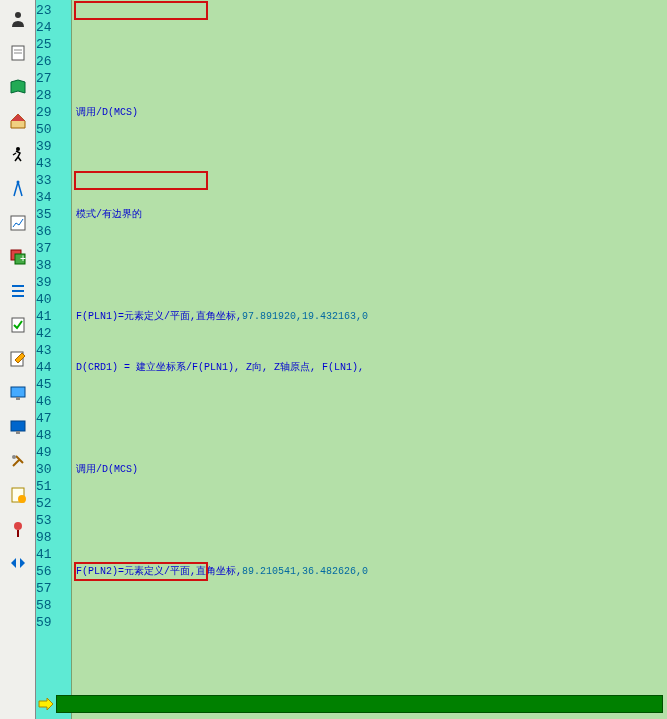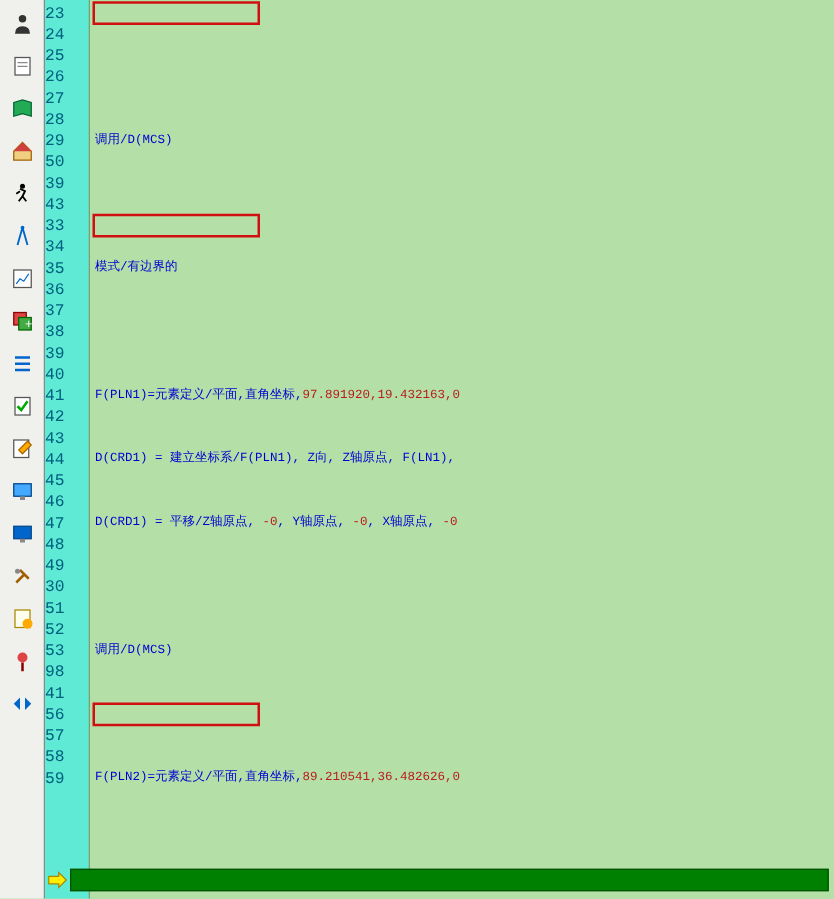--- a/index.html
+++ b/index.html
@@ -51,21 +51,21 @@
   padding-left: 4px;
   padding-top: 2px;
   line-height: 17px;
   font-size: 10px;
   position: relative;
   white-space: pre;
   overflow: hidden;
 }
 .line { height: 17px; white-space: pre; }
 .kw-blue { color: #0000d0; }
-.num-red { color: #b91c1c; }
+.num-red { color: #0369a1; }
 .red-box {
   position: absolute;
   border: 2px solid #d01010;
   pointer-events: none;
 }
 .bottom-bar {
   position: absolute;
   left: 36px;
   right: 0;
   bottom: 6px;
@@ -240,21 +240,20 @@
     <div class="red-box" style="top:1px;left:2px;width:134px;height:19px"></div>
     <div class="red-box" style="top:171px;left:2px;width:134px;height:19px"></div>
     <div class="red-box" style="top:562px;left:2px;width:134px;height:19px"></div>
 
     <div class="line"><span class="kw-blue">调用/D(MCS)</span></div>
     <div class="line"></div>
     <div class="line"><span class="kw-blue">模式/有边界的</span></div>
     <div class="line"></div>
     <div class="line"><span class="kw-blue">F(PLN1)=元素定义/平面,直角坐标,</span><span class="num-red">97.891920,19.432163,0</span></div>
     <div class="line"><span class="kw-blue">D(CRD1) = 建立坐标系/F(PLN1), Z向, Z轴原点, F(LN1),</span></div>
-    <div class="line"><span class="kw-blue">D(CRD1) = 平移/Z轴原点, </span><span class="num-red">-0</span><span class="kw-blue">, Y轴原点, </span><span class="num-red">-0</span><span class="kw-blue">, X轴原点, </span><span class="num-red">-0</span></div>
     <div class="line"></div>
     <div class="line"><span class="kw-blue">调用/D(MCS)</span></div>
     <div class="line"></div>
     <div class="line"><span class="kw-blue">F(PLN2)=元素定义/平面,直角坐标,</span><span class="num-red">89.210541,36.482626,0</span></div>
     
     
     
     
     
     

